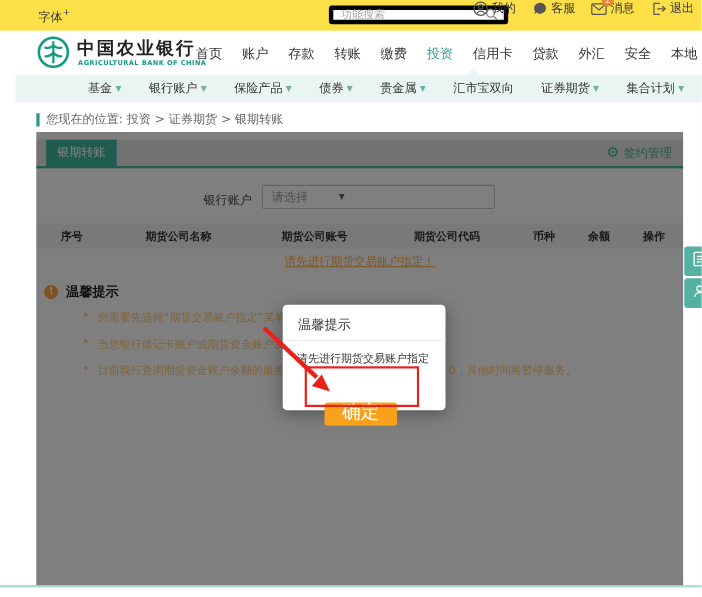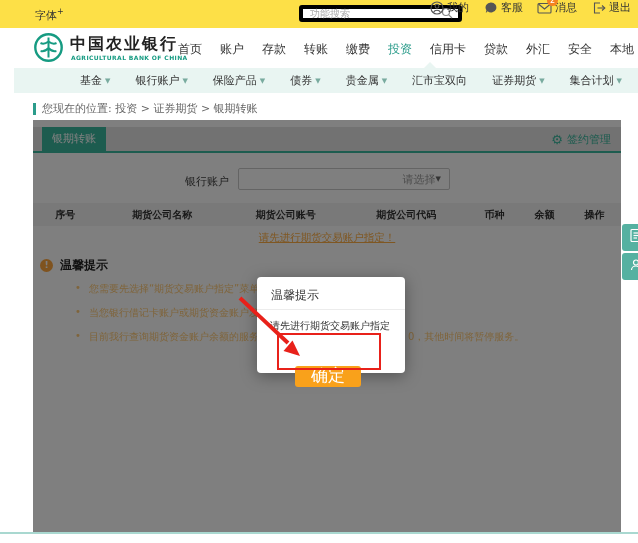--- a/index.html
+++ b/index.html
@@ -41,22 +41,22 @@
   
   .panel{position:absolute;left:33px;top:120px;width:588px;height:412px;background:#fff;}
   .tabbar{position:absolute;left:0;top:7px;width:588px;height:24px;background:#e4e4e4;border-bottom:2px solid #3bb89f;}
   .tab-active{position:absolute;left:9px;top:0;width:64px;height:24px;background:#3bb89f;color:#fff;font-size:11px;
               text-align:center;line-height:24px;cursor:pointer;}
   .manage{position:absolute;right:10px;top:0;height:24px;display:flex;align-items:center;gap:4px;color:#3bb89f;
           font-size:11px;cursor:pointer;}
   .gear{font-size:13px;line-height:1;}
   .acct-label{position:absolute;left:0;top:54px;width:196px;text-align:right;font-size:11px;color:#444;}
   .select{position:absolute;left:205px;top:48px;width:212px;height:22px;border:1px solid #c9c9c9;border-radius:2px;
-          background:#fff;font-size:11px;color:#999;display:flex;align-items:center;justify-content:flex-end;
-          padding:0 8px;box-sizing:border-box;cursor:pointer;}
+          background:#fff;font-size:11px;color:#999;display:flex;align-items:center;justify-content:flex-start;
+          padding:0 8px;box-sizing:border-box;cursor:pointer;gap:28px;}
   .sel-caret{font-size:7px;color:#666;}
   .thead{position:absolute;left:0;top:83px;width:588px;height:23px;background:#f2f2f2;display:flex;align-items:center;
          font-size:10px;color:#333;font-weight:700;}
   .th{text-align:center;}
   .c0{width:11%;}.c1{width:22%;}.c2{width:21%;}.c3{width:20%;}.c4{width:9%;}.c5{width:8%;}.c6{width:9%;}
   .empty-link{position:absolute;left:0;top:111px;width:588px;text-align:center;font-size:10.5px;color:#ffae45;
               text-decoration:underline;cursor:pointer;}
   .tips-head{position:absolute;left:7px;top:137px;display:flex;align-items:center;gap:7px;}
   .tip-icon{width:13px;height:13px;border-radius:50%;background:#ffa63e;color:#fff;font-size:9px;font-weight:700;
             text-align:center;line-height:13px;}

